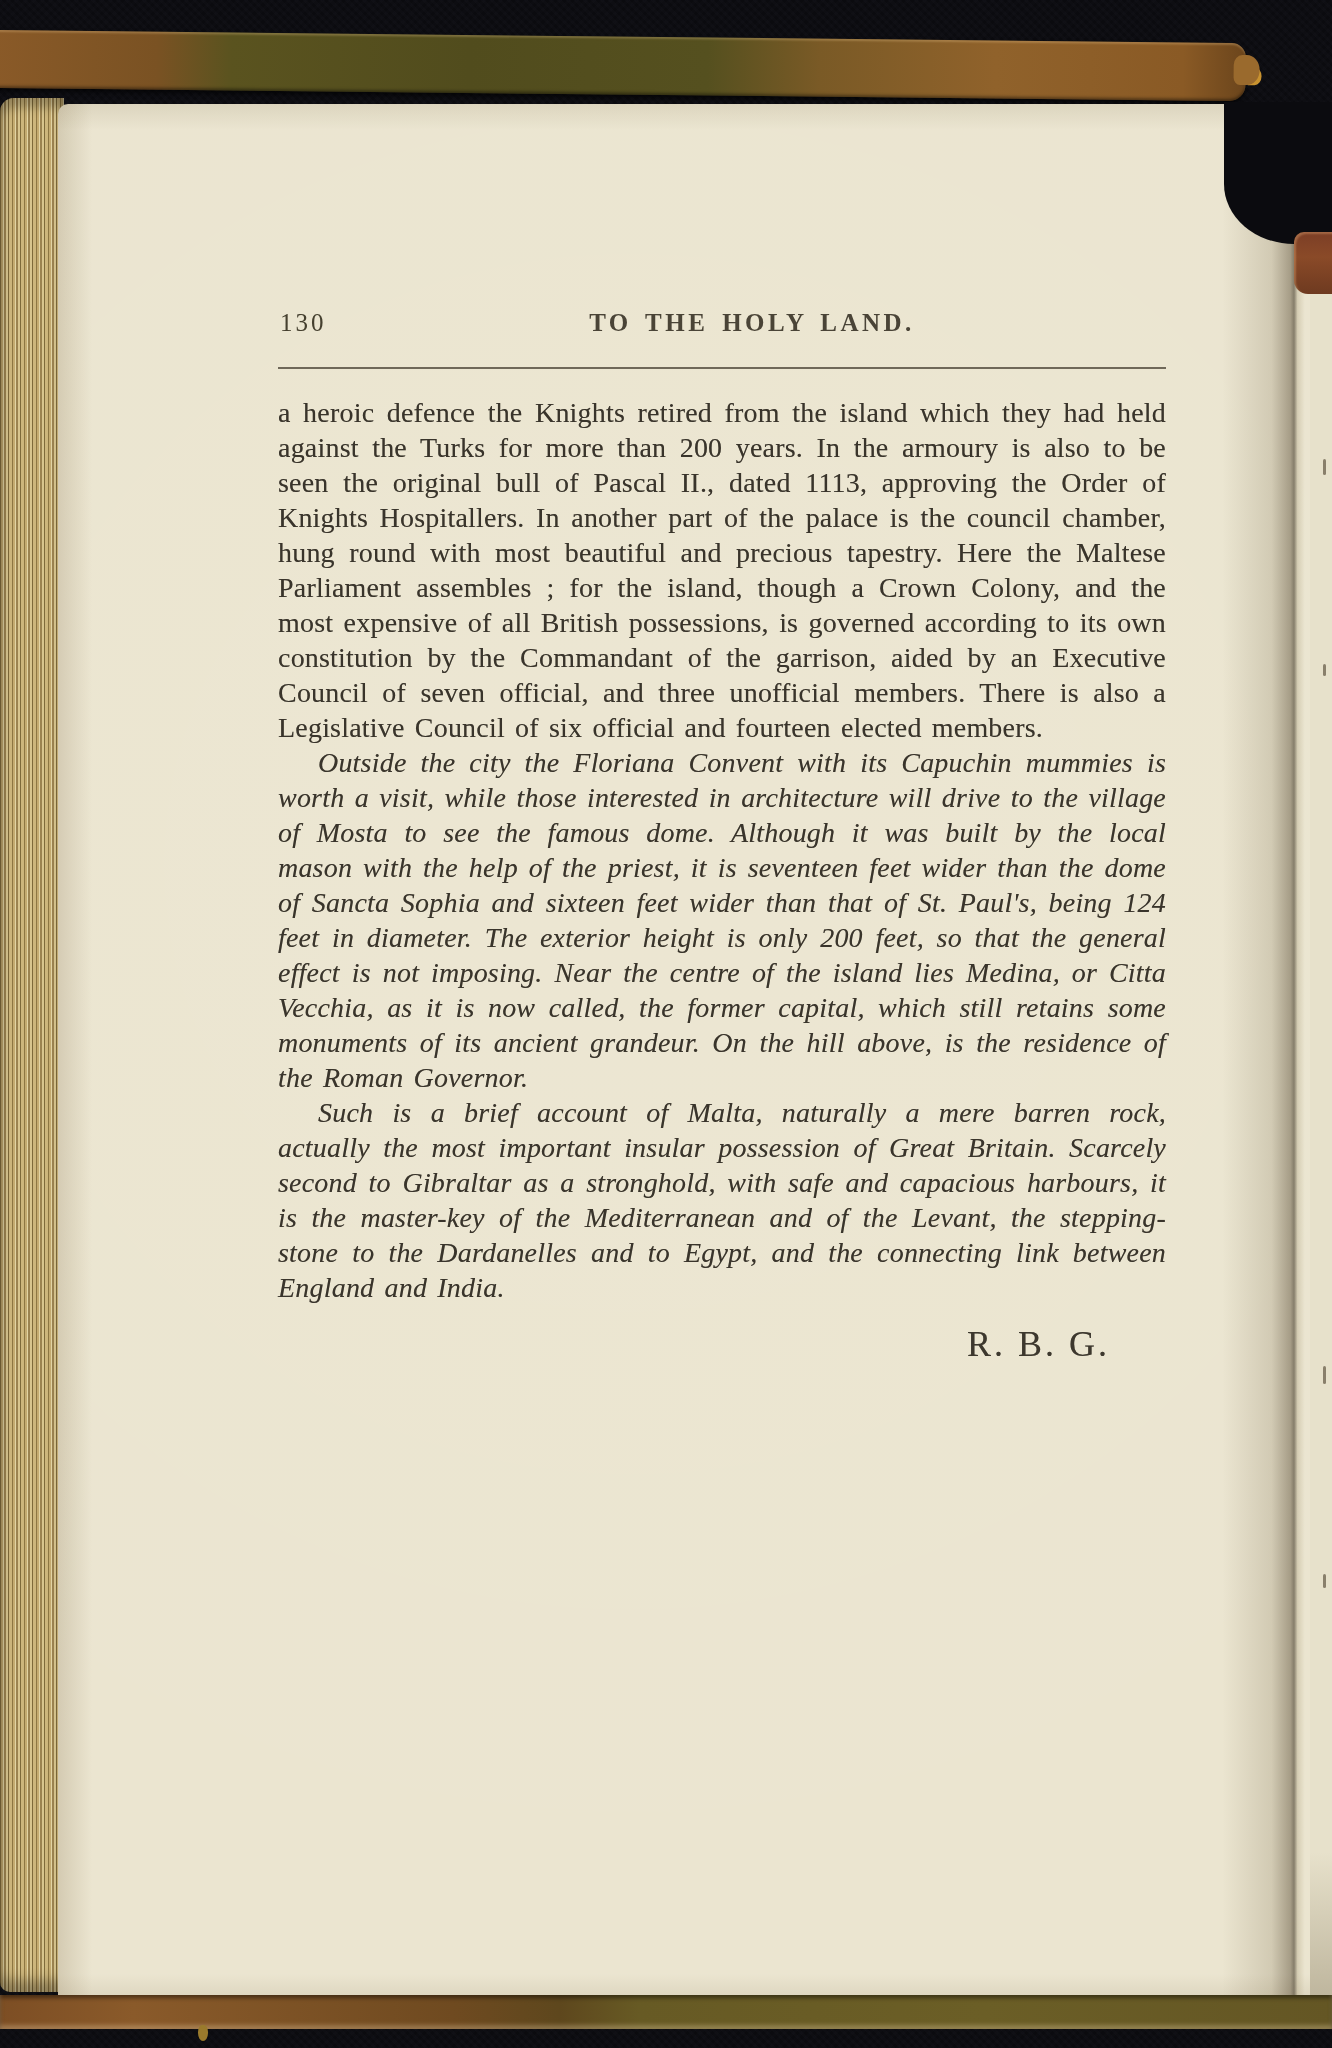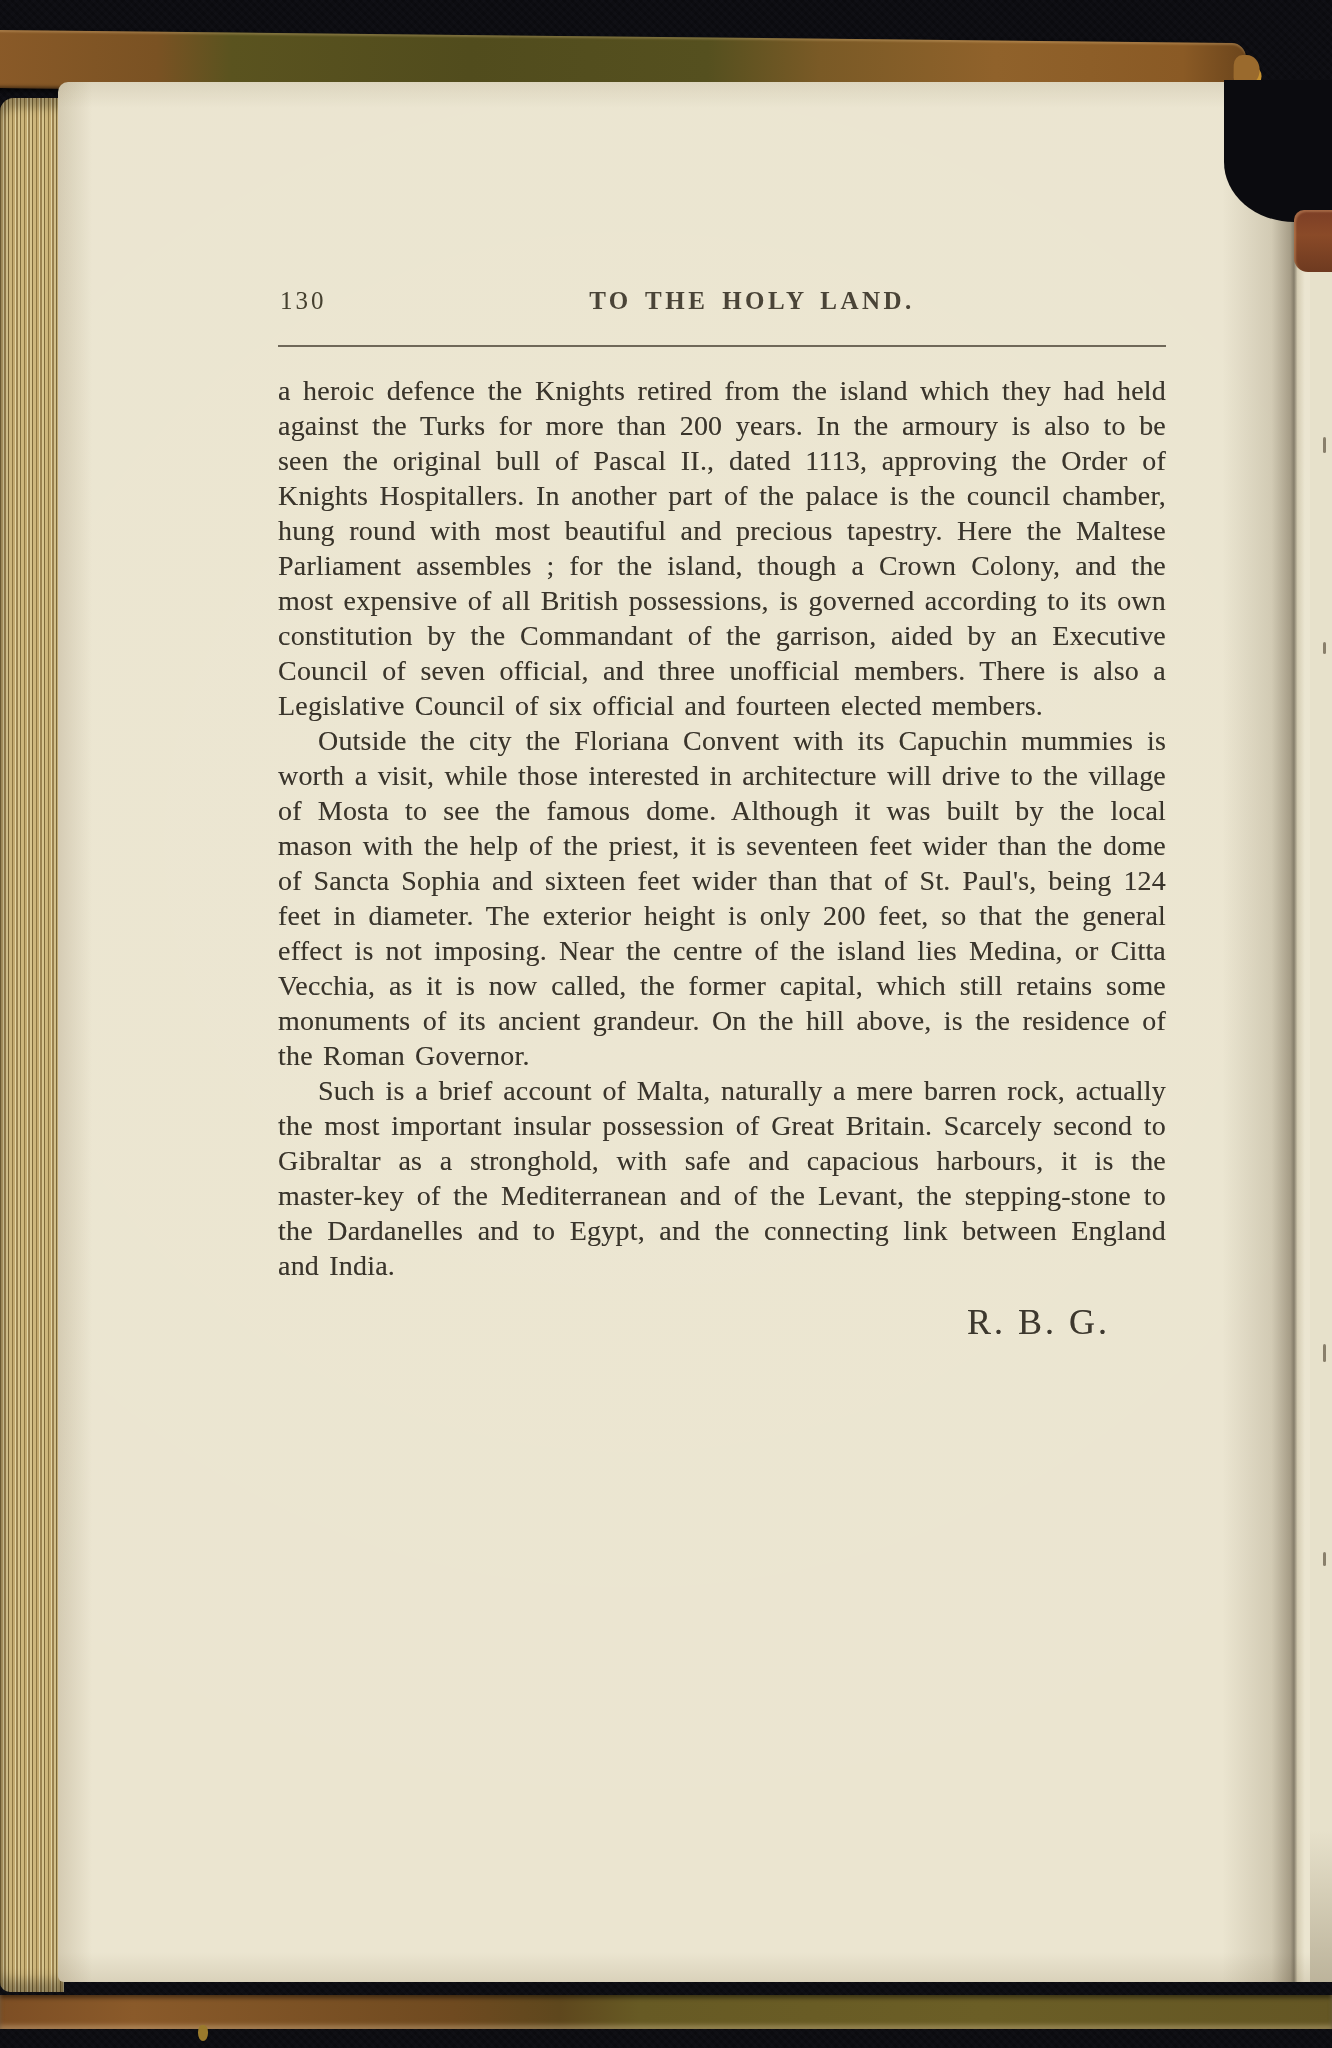--- a/index.html
+++ b/index.html
@@ -50,21 +50,21 @@
     position: absolute; left: 0; top: 98px; width: 64px; height: 1894px;
     border-radius: 14px 0 0 10px;
     background: repeating-linear-gradient(90deg,
       #8d7642 0 1px, #c4ab70 1px 3px, #e2d4a4 3px 4px,
       #9b8350 4px 6px, #d8c58e 6px 8px, #7e6a3a 8px 9px,
       #cdb67c 9px 12px);
     box-shadow: inset 0 10px 10px rgba(0,0,0,.25), inset 0 -12px 12px rgba(0,0,0,.3);
   }
   
   .page {
-    position: absolute; left: 58px; top: 82px; width: 1274px; height: 1900px;
+    position: absolute; left: 58px; top: 104px; width: 1274px; height: 1900px;
     background:
       radial-gradient(ellipse 140% 90% at 45% 40%, rgba(255,255,255,.05), rgba(0,0,0,0) 70%),
       linear-gradient(90deg, rgba(120,98,58,.20) 0px, rgba(120,98,58,0) 34px),
       linear-gradient(180deg, rgba(110,92,55,.12) 0px, rgba(110,92,55,0) 26px),
       linear-gradient(0deg, rgba(110,92,55,.14) 0px, rgba(110,92,55,0) 30px),
       #ebe5d0;
     border-radius: 10px 2px 0 6px;
   }
   
   .gutter {
@@ -119,21 +119,21 @@
     margin-top: 22px; height: 0;
     border-top: 2px solid rgba(70,62,48,.75);
   }
   .para {
     margin: 0; text-align: justify;
     font-size: 28px; line-height: 35px;
     word-spacing: 3px; letter-spacing: 0.2px;
     text-shadow: 0 0 0.6px rgba(57,52,43,.4);
   }
   .para.first { margin-top: 26px; }
-  .para.indent { text-indent: 40px; }
+  .para.indent { text-indent: 40px; font-style: italic; }
   .signature {
     margin-top: 18px; padding-right: 56px;
     text-align: right; font-size: 36px; letter-spacing: 3px;
     color: #3d382e; text-shadow: 0 0 0.6px rgba(57,52,43,.4);
   }
 </style>
 </head>
 <body>
 
 <div class="cloth-bg"></div>

